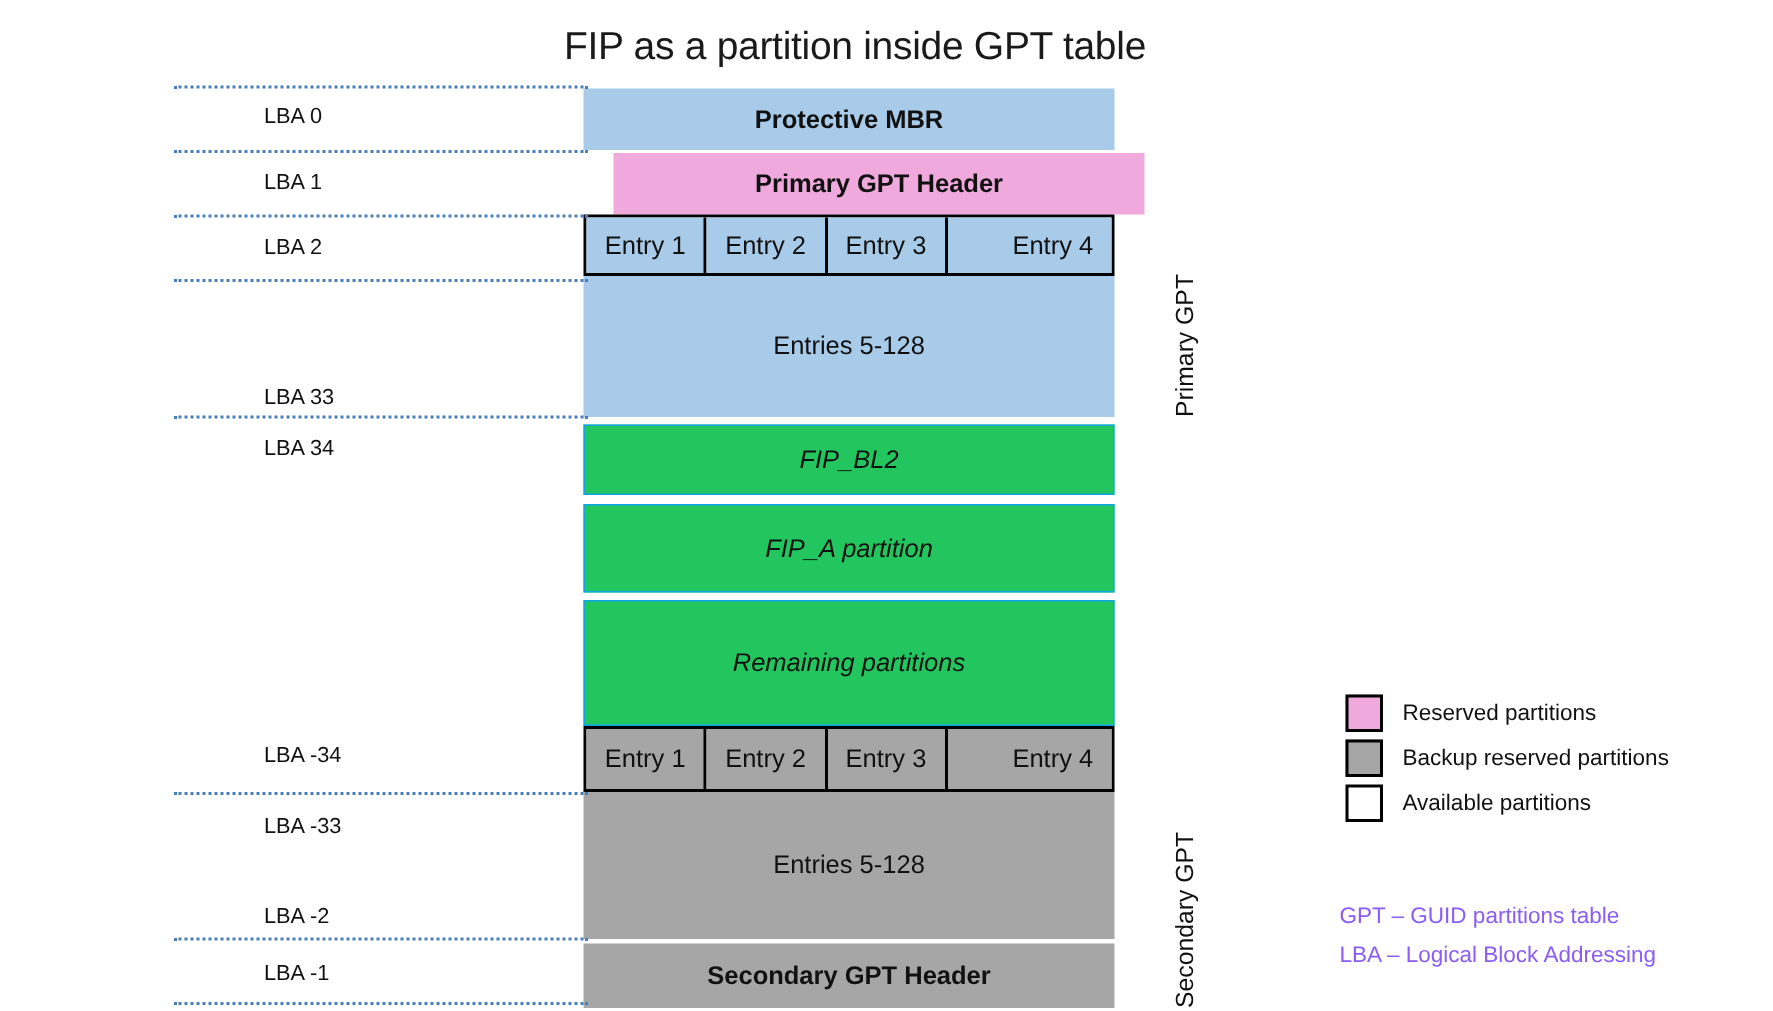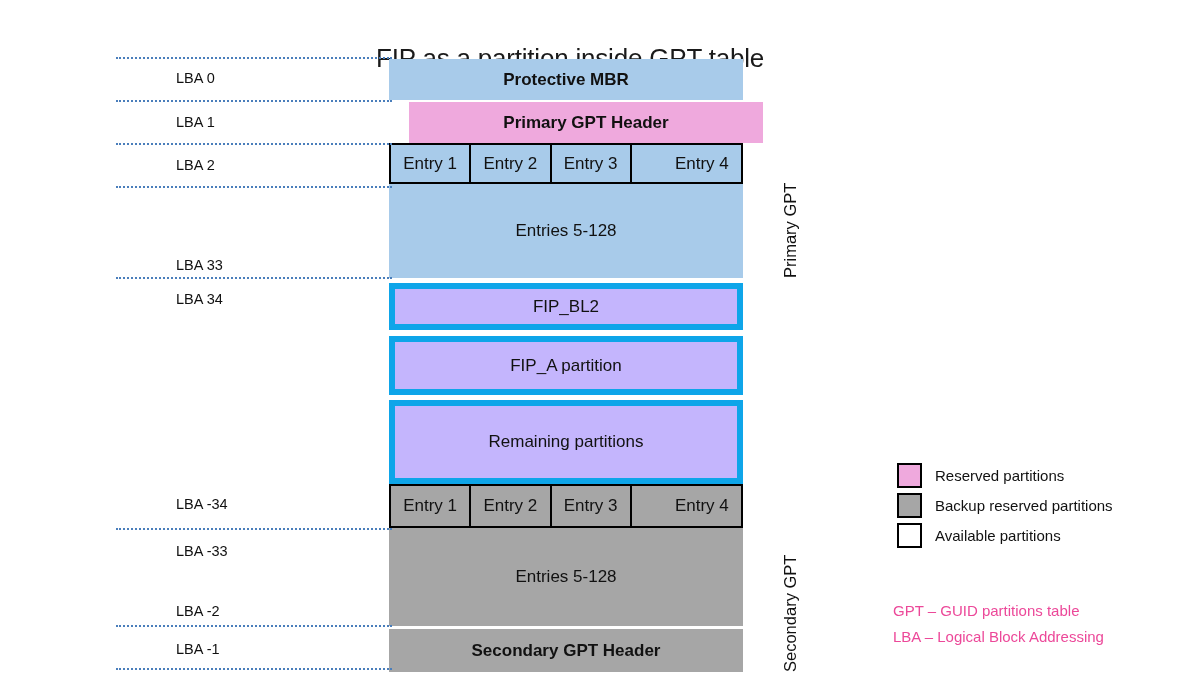--- a/index.html
+++ b/index.html
@@ -14,21 +14,20 @@
   #stage{position:absolute;left:0;top:0;width:1182px;height:674px;}
 
   
   #title{
     position:absolute;left:0;top:14px;width:1182px;
     text-align:center;
     font-size:26px;line-height:32px;
     letter-spacing:-0.2px;
     color:#1a1a1a;
     white-space:nowrap;
-    margin-top:28px;
   }
   
   #title span{display:inline-block;transform:translateX(-21px);}
 
   
   .guide{
     position:absolute;left:116px;
     height:0;
     border-top:2px dotted #4a7ebb;
     z-index:5;
@@ -49,21 +48,21 @@
     left:389px;width:354px;
     box-sizing:border-box;
     display:flex;align-items:center;justify-content:center;
     font-size:17px;
     color:#111111;
     text-align:center;
   }
   .blk.blue{background:#a8cbea;}
   .blk.pink{background:#efa9dd;margin-left:20px;}
   .blk.gray{background:#a6a6a6;}
-  .blk.white{background:#c4b5fd;border:6px solid #0ea5e9;}
+  .blk.white{background:#22c55e;border:1px solid #0ea5e9;font-style:italic;}
   .blk.bold{font-weight:bold;font-size:17px;}
 
   
   .entryrow{
     position:absolute;left:389px;width:354px;
     box-sizing:border-box;
     display:flex;
     border:2px solid #000000;
     z-index:4;
   }
@@ -102,21 +101,21 @@
   }
   .legtext{
     margin-left:13px;
     font-size:15px;
     color:#111111;
     white-space:nowrap;
   }
   .abbr{
     position:absolute;left:893px;
     font-size:15px;
-    color:#ec4899;
+    color:#8b5cf6;
     white-space:nowrap;
   }
 </style>
 </head>
 <body>
 
 <div id="stage">
 
   <div id="title"><span>FIP as a partition inside GPT table</span></div>
 

